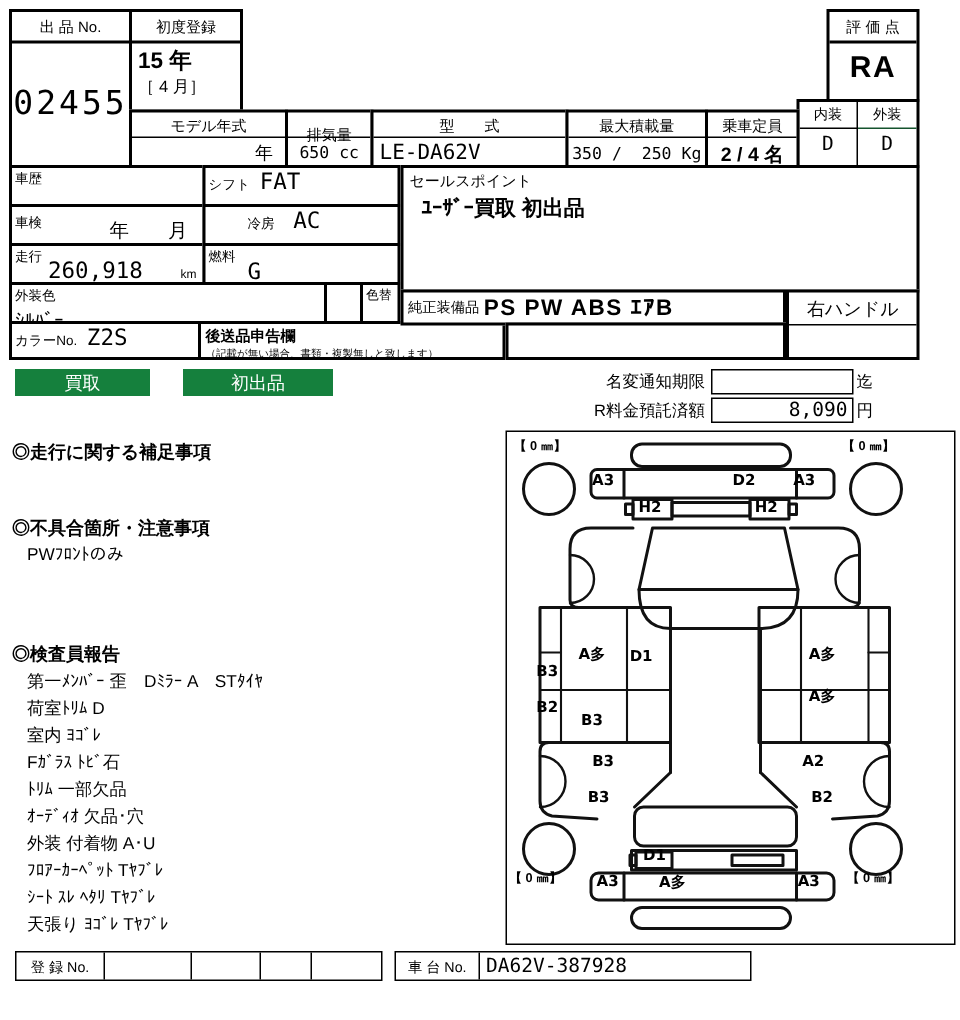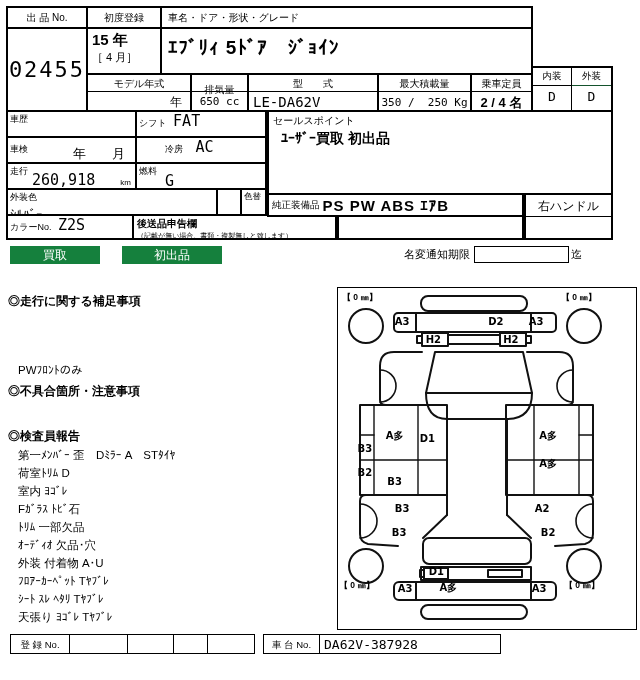--- a/index.html
+++ b/index.html
@@ -33,25 +33,25 @@
     <div class="hdr">出 品 No.</div>
     <div class="val-big" style="margin-top:28px;">02455</div>
   </div>
 
   <div class="box" style="left:86px;top:6px;width:76px;height:69px;">
     <div class="hdr">初度登録</div>
     <div style="font-size:15px;padding:2px 4px 0;font-weight:bold;">15 年</div>
     <div style="font-size:11px;padding:0 4px;">［ 4 月］</div>
   </div>
 
-  <div class="box" style="left:160px;top:6px;width:373px;height:69px;">
-    <div class="hdr" style="text-align:left;padding-left:6px;">車名・ドア・形状・グレード</div>
-    <div style="font-size:19px;font-weight:bold;padding:8px 6px 0;letter-spacing:1px;">ｴﾌﾞﾘｨ 5ﾄﾞｱ　ｼﾞｮｲﾝ</div>
-  </div>
-
+
+  <div class="box" style="left:551px;top:6px;width:62px;height:62px;">
+    <div class="hdr">評 価 点</div>
+    <div style="font-size:20px;font-weight:bold;text-align:center;margin-top:5px;letter-spacing:1px;">RA</div>
+  </div>
 
   <div class="box" style="left:531px;top:66px;width:82px;height:46px;display:flex;flex-wrap:wrap;">
     <div style="width:50%;height:18px;border-right:1px solid #000;border-bottom:1px solid #000;font-size:9.5px;text-align:center;padding-top:2px;">内装</div>
     <div style="width:50%;height:18px;border-bottom:1px solid #14532d;font-size:9.5px;text-align:center;padding-top:2px;">外装</div>
     <div style="width:50%;height:24px;border-right:1px solid #000;font-size:13px;text-align:center;padding-top:3px;font-family:'DejaVu Sans Mono',monospace;">D</div>
     <div style="width:50%;height:24px;font-size:13px;text-align:center;padding-top:3px;font-family:'DejaVu Sans Mono',monospace;">D</div>
   </div>
 
   <div class="box" style="left:86px;top:73px;width:106px;height:39px;">
     <div style="font-size:10px;text-align:center;border-bottom:1px solid #000;height:17px;padding-top:2px;">モデル年式</div>
@@ -135,24 +135,29 @@
   </div>
 
   <div class="badge" style="left:10px;top:246px;width:90px;">買取</div>
   <div class="badge" style="left:122px;top:246px;width:100px;">初出品</div>
 
   <div class="feerow" style="left:330px;top:246px;">
     <div class="feelabel" style="width:140px;">名変通知期限</div>
     <div class="feebox" style="margin-left:4px;"></div>
     <div class="feeunit">迄</div>
   </div>
+  <div class="feerow" style="left:330px;top:265px;">
+    <div class="feelabel" style="width:140px;">R料金預託済額</div>
+    <div class="feebox" style="margin-left:4px;">8,090</div>
+    <div class="feeunit">円</div>
+  </div>
 
   <div class="note-title" style="left:8px;top:293px;">◎走行に関する補足事項</div>
 
-  <div class="note-title" style="left:8px;top:344px;margin-top:39px;">◎不具合箇所・注意事項</div>
+  <div class="note-title" style="left:8px;top:344px;">◎不具合箇所・注意事項</div>
   <div style="position:absolute;left:18px;top:361px;">
   <div class="note-line">PWﾌﾛﾝﾄのみ</div>
 </div>
 
   <div class="note-title" style="left:8px;top:428px;">◎検査員報告</div>
   <div style="position:absolute;left:18px;top:446px;">
   <div class="note-line">第一ﾒﾝﾊﾞｰ 歪　Dﾐﾗｰ A　STﾀｲﾔ</div>
 
   <div class="note-line">荷室ﾄﾘﾑ D</div>
 

